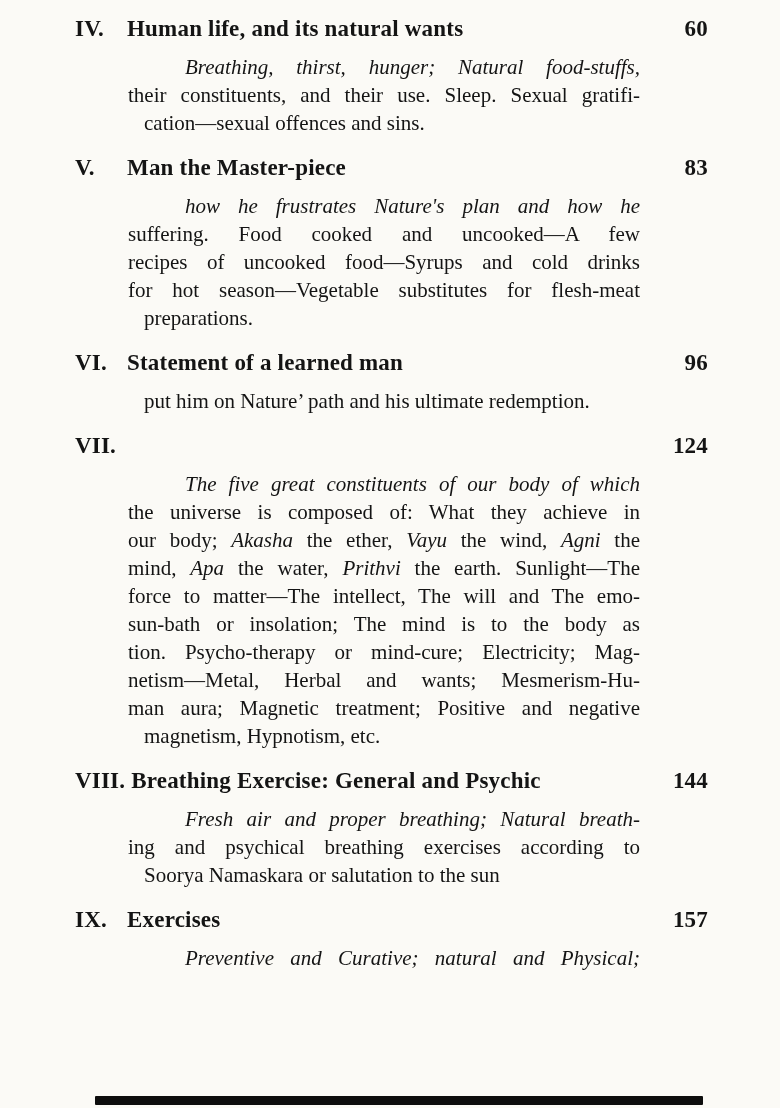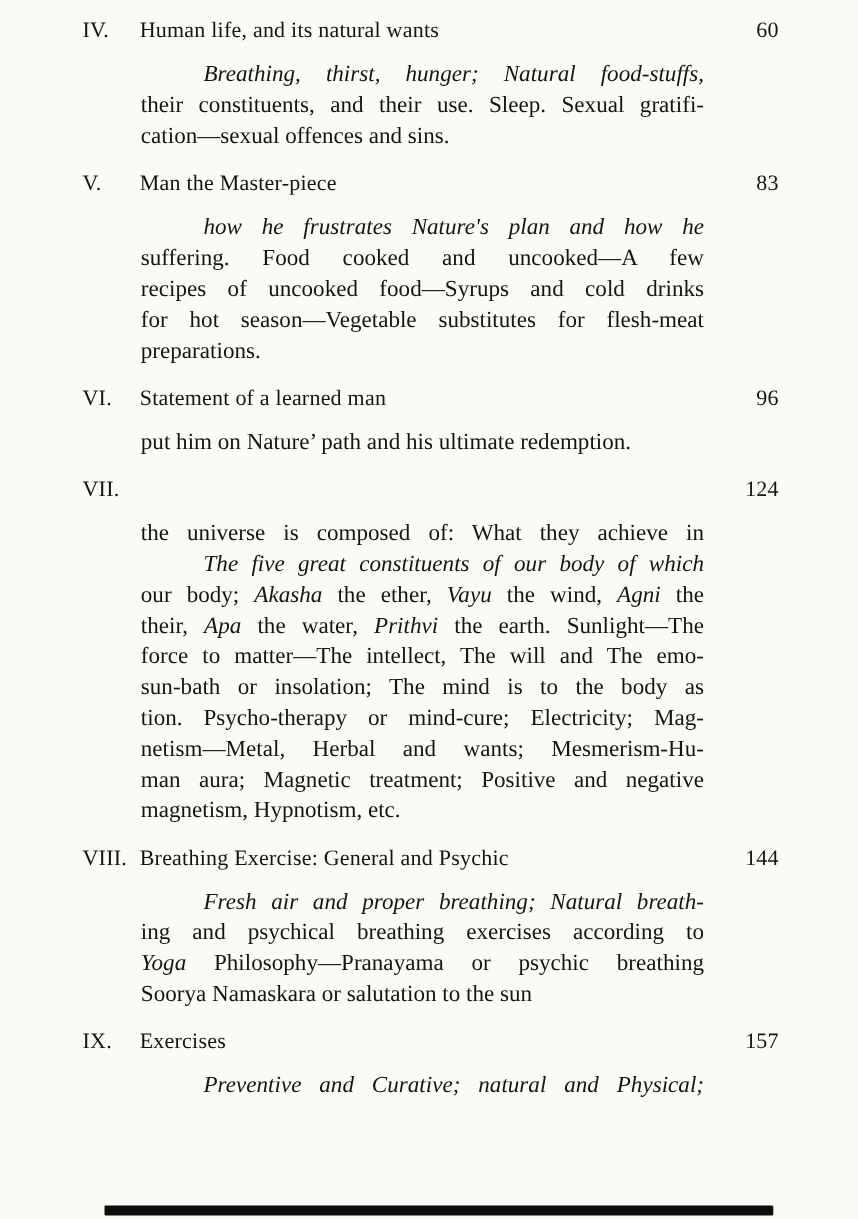--- a/index.html
+++ b/index.html
@@ -11,41 +11,41 @@
     position: relative;
     overflow: hidden;
   }
   .page {
     padding: 14px 72px 0 75px;
   }
   .toc-item { margin-bottom: 16px; }
   .heading {
     display: flex;
     align-items: center;
-    font-weight: normal;
-    font-size: 20px;
+    font-weight: bold;
+    font-size: 23px;
     line-height: 29px;
     letter-spacing: 0.2px;
   }
   .numeral { min-width: 46px; margin-right: 6px; white-space: nowrap; }
   .title { white-space: nowrap; }
   .pageno { margin-left: auto; padding-left: 12px; }
   .desc {
     margin: 10px 0 0 53px;
     width: 512px;
     font-size: 21px;
     line-height: 28px;
   }
   .line {
     text-align: justify;
     text-align-last: justify;
     min-height: 28px;
   }
   .line.first { text-indent: 57px; font-style: italic; }
-  .line.end { text-align-last: left; }
+  .line.end { text-align-last: left; margin-left: 16px; }
   .it { font-style: italic; }
   .scan-bar {
     position: absolute;
     left: 95px;
     bottom: 3px;
     width: 608px;
     height: 9px;
     background: #0d0d0d;
     border-radius: 1px;
   }
@@ -89,42 +89,41 @@
       <div class="desc">
         <div class="line end"><span>put him on Nature’ path and his ultimate redemption.</span></div>
       </div>
     </div>
     <div class="toc-item">
       <div class="heading">
         <span class="numeral">VII.</span>
         <span class="pageno">124</span>
       </div>
       <div class="desc">
+        <div class="line first"><span>The five great constituents of our body of which</span></div>
         <div class="line"><span>the universe is composed of: What they achieve in</span></div>
-        <div class="line first"><span>The five great constituents of our body of which</span></div>
         <div class="line"><span>our body; </span><span class="it">Akasha</span><span> the ether, </span><span class="it">Vayu</span><span> the wind, </span><span class="it">Agni</span><span> the</span></div>
-        <div class="line"><span>their, </span><span class="it">Apa</span><span> the water, </span><span class="it">Prithvi</span><span> the earth. Sunlight—The</span></div>
+        <div class="line"><span>mind, </span><span class="it">Apa</span><span> the water, </span><span class="it">Prithvi</span><span> the earth. Sunlight—The</span></div>
         <div class="line"><span>force to matter—The intellect, The will and The emo-</span></div>
         <div class="line"><span>sun-bath or insolation; The mind is to the body as</span></div>
         <div class="line"><span>tion. Psycho-therapy or mind-cure; Electricity; Mag-</span></div>
         <div class="line"><span>netism—Metal, Herbal and wants; Mesmerism-Hu-</span></div>
         <div class="line"><span>man aura; Magnetic treatment; Positive and negative</span></div>
         <div class="line end"><span>magnetism, Hypnotism, etc.</span></div>
       </div>
     </div>
     <div class="toc-item">
       <div class="heading">
         <span class="numeral">VIII.</span>
         <span class="title">Breathing Exercise: General and Psychic</span>
         <span class="pageno">144</span>
       </div>
       <div class="desc">
         <div class="line first"><span>Fresh air and proper breathing; Natural breath-</span></div>
         <div class="line"><span>ing and psychical breathing exercises according to</span></div>
-        <div class="line"><span class="it">Yoga</span><span> Philosophy—Pranayama or psychic breathing</span></div>
         <div class="line end"><span>Soorya Namaskara or salutation to the sun</span></div>
       </div>
     </div>
     <div class="toc-item">
       <div class="heading">
         <span class="numeral">IX.</span>
         <span class="title">Exercises</span>
         <span class="pageno">157</span>
       </div>
       <div class="desc">

